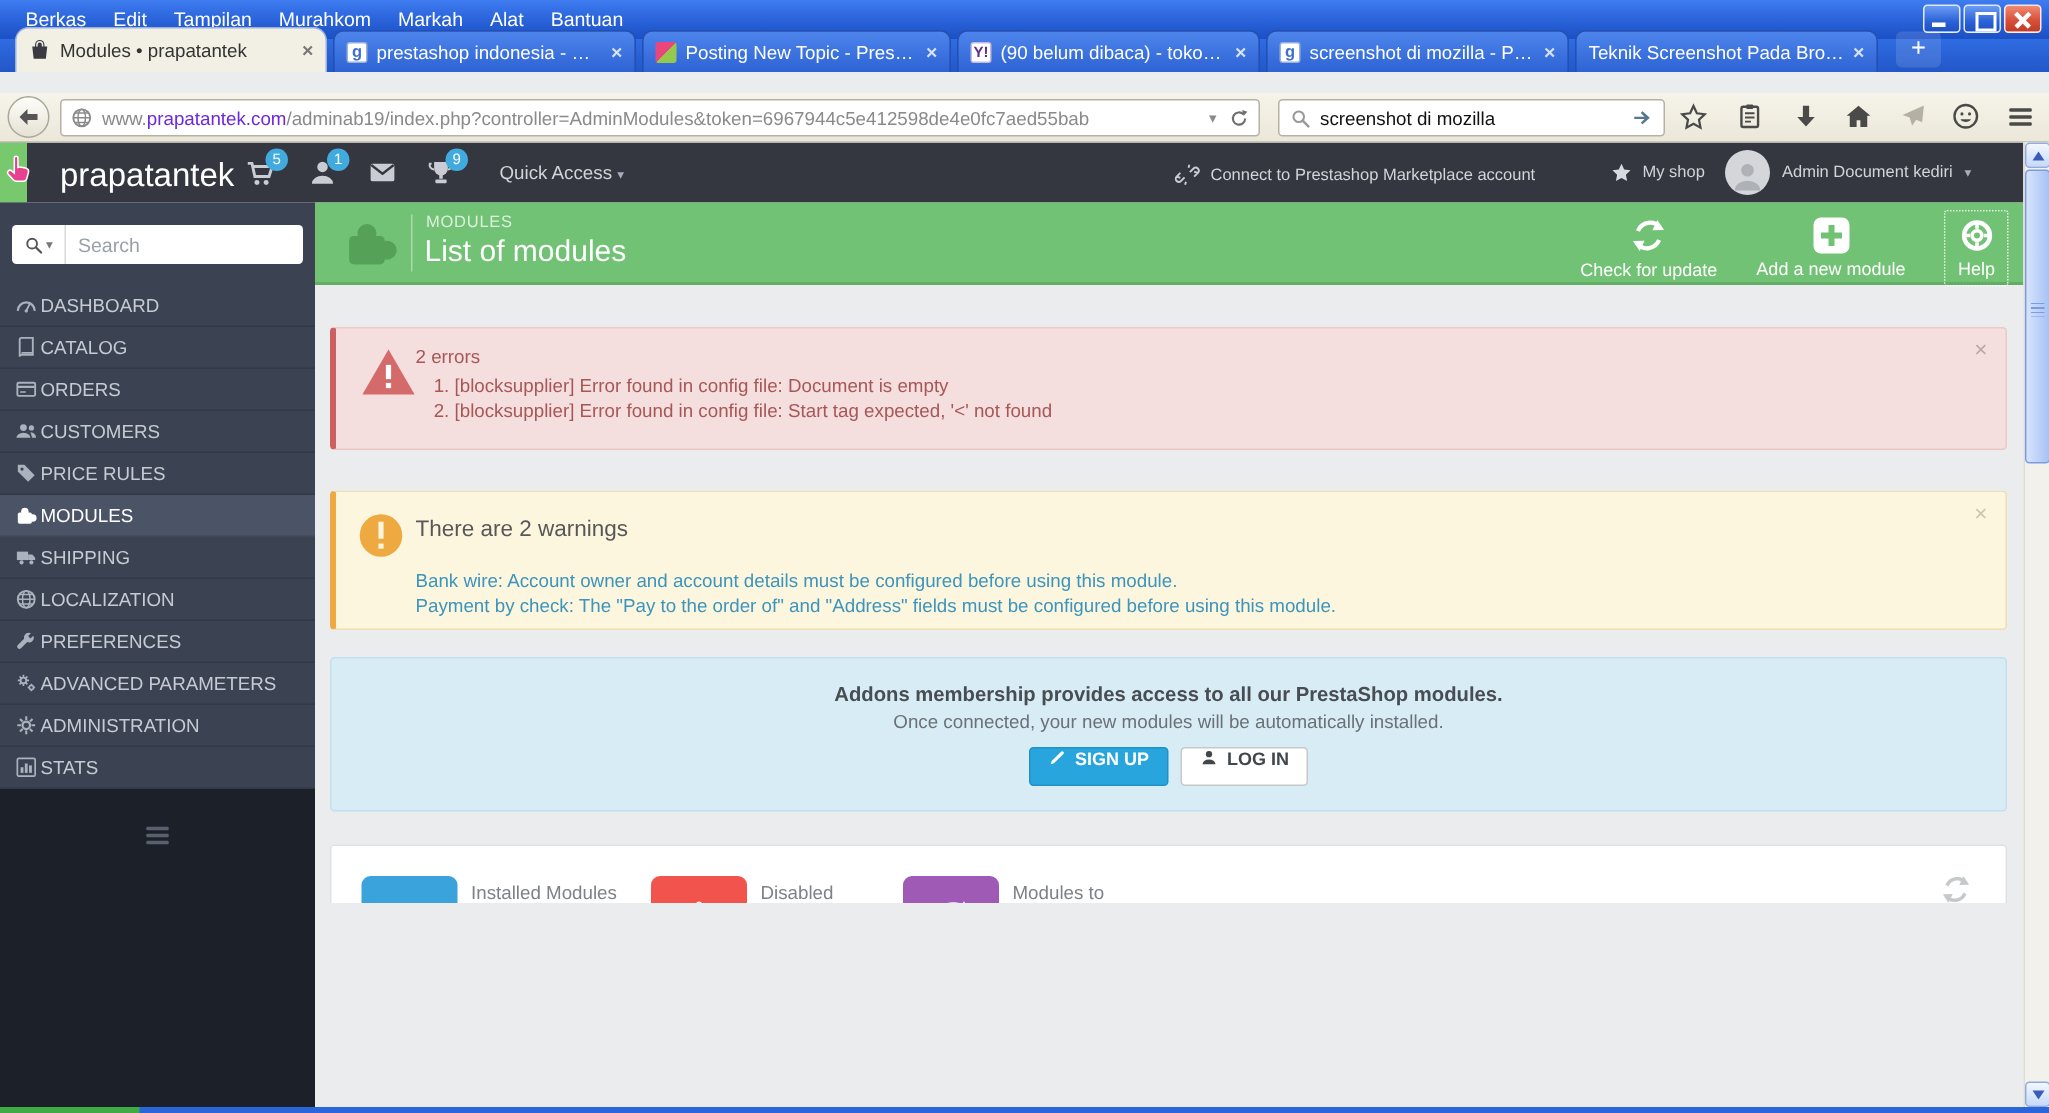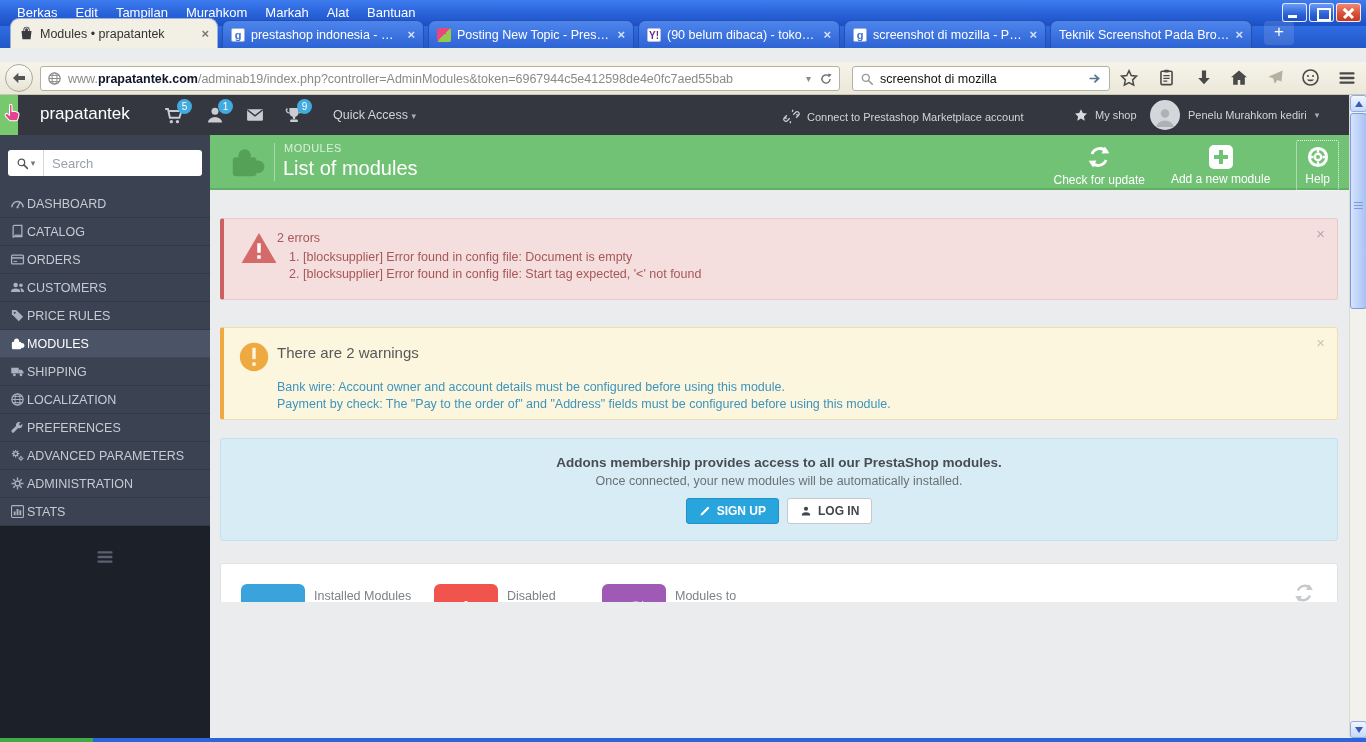--- a/index.html
+++ b/index.html
@@ -45,35 +45,35 @@
 
   
   #navbar{position:absolute;left:0;top:62px;width:1366px;height:33px;
     background:linear-gradient(180deg,#f6f4ea,#ebe8da);border-bottom:1px solid #c9c6b6}
   #backbtn{position:absolute;left:5px;top:2px;width:28px;height:28px;border-radius:50%;
     background:linear-gradient(180deg,#fdfcf8,#e6e3d4);border:1.5px solid #a9a99b;color:#555;
     display:flex;align-items:center;justify-content:center}
   #urlbar{position:absolute;left:40px;top:4px;width:800px;height:25px;background:#fff;
     border:1px solid #b5b2a2;border-radius:3px;display:flex;align-items:center;padding:0 6px;font-size:12.5px}
   #urlbar .urltext{flex:1;white-space:nowrap;overflow:hidden;margin-left:6px}
-  .url-gray{color:#8a8a8a}.url-dom{color:#0f172a;font-weight:bold}
+  .url-gray{color:#8a8a8a}.url-dom{color:#6d28d9;font-weight:normal}
   #urlbar .caret{color:#8a8a8a;font-size:10px;margin:0 8px}
   #searchbar{position:absolute;left:852px;top:4px;width:258px;height:25px;background:#fff;
     border:1px solid #b5b2a2;border-radius:3px;display:flex;align-items:center;padding:0 7px;gap:6px}
   #searchbar input{flex:1;border:none;font-size:12.5px;color:#111;min-width:0}
   .tbicon{position:absolute;top:6px;color:#4a4a48}
   .tbicon.dim{color:#b4b1a2}
 
   
   #page{position:absolute;left:0;top:95px;width:1349px;height:643px;overflow:hidden;background:#ebecee}
 
   #topbar{position:absolute;left:0;top:0;width:1349px;height:40px;background:#34373f;color:#c9ccd2}
   #logo{position:absolute;left:0;top:0;width:18px;height:40px;background:#78c86e}
   #logo .hand{position:absolute;left:2px;top:7px;color:#e8418f}
-  #shopname{position:absolute;left:40px;top:9px;color:#fff;font-size:17px}
+  #shopname{position:absolute;left:40px;top:9px;color:#fff;font-size:22px}
   .tb-ic{position:absolute;top:10px;color:#c9ccd2}
   .badge{position:absolute;min-width:15px;height:15px;border-radius:8px;background:#41aadf;color:#fff;
     font-size:10px;line-height:15px;text-align:center;padding:0 3px}
   #qa{position:absolute;left:333px;top:13px;font-size:12.5px;color:#d2d4d8}
   .tbr-text{font-size:11px;color:#d2d4d8}
   #marketplace{position:absolute;left:783px;top:13px;display:flex;gap:7px;align-items:center}
   #myshop{position:absolute;left:1073px;top:12px;display:flex;gap:6px;align-items:center}
   #useritem{position:absolute;left:1150px;top:5px;display:flex;gap:8px;align-items:center}
   #avatar{width:30px;height:30px;border-radius:50%;background:#d4d6d9;color:#aeb1b5;overflow:hidden;
     display:flex;align-items:flex-end;justify-content:center}
@@ -123,21 +123,21 @@
   #alert-warn{top:137px;height:93px;background:#fcf6de;border:1px solid #eedfb0;border-left:4px solid #efa941}
   #warn-icon{position:absolute;left:13px;top:12px;color:#efa941}
   #warn-title{position:absolute;left:53px;top:16px;font-size:15px;color:#585858}
   .warn-link{position:absolute;left:53px;font-size:12.5px;color:#3d94bc}
   #alert-warn .alert-close{color:#cfc6a8}
 
   #addons{top:248px;height:103px;background:#d8ecf5;border:1px solid #c4dfee;text-align:center}
   #addons-title{margin-top:16px;font-size:13.5px;font-weight:bold;color:#484d52}
   #addons-sub{margin-top:4px;font-size:12.5px;color:#6b7176}
   #addons-btns{margin-top:10px;display:flex;justify-content:center;gap:8px}
-  .btn{height:26px;display:inline-flex;align-items:center;gap:6px;padding:0 12px;border-radius:3px;
+  .btn{height:26px;display:inline-flex;align-items:flex-start;gap:6px;padding:0 12px;border-radius:3px;
     font-size:12px;font-weight:bold}
   .btn-signup{background:#29a5dd;border:1px solid #2191c5;color:#fff}
   .btn-login{background:#fff;border:1px solid #c6c8ca;color:#41464b}
 
   #statspanel{top:373px;height:103px}
   .tile{position:absolute;top:20px;display:flex;gap:9px}
   .tile-icon{width:64px;height:64px;border-radius:6px;flex:none;display:flex;align-items:center;justify-content:center;color:#fff}
   .tile-blue{background:#3aa3dc}.tile-red{background:#f0544c}.tile-purple{background:#9e5ab4}
   .tile-txt{padding-top:2px}
   .tile-lbl{font-size:12.5px;color:#7d8286;line-height:16px}
@@ -482,21 +482,21 @@
           <use href="#i-star"></use>
         </svg>
       <span class="tbr-text">My shop</span>
     </div>
     <div id="useritem">
       <span id="avatar">
         <svg class="ic" width="24" height="24">
             <use href="#i-user"></use>
           </svg>
       </span>
-      <span class="tbr-text">Penelu Murahkom kediri</span>
+      <span class="tbr-text">Admin Document kediri</span>
       <span class="caret">▾</span>
     </div>
   </div>
 
   <div id="sidebar">
     <div id="sb-search">
       <span class="seg">
         <svg class="ic" width="13" height="13">
             <use href="#i-search"></use>
           </svg>

